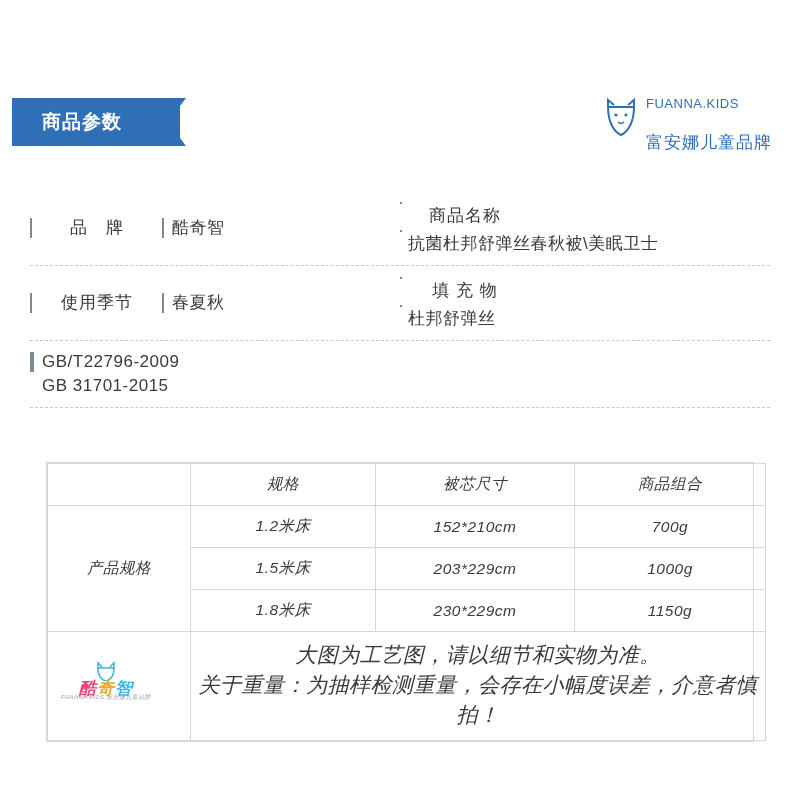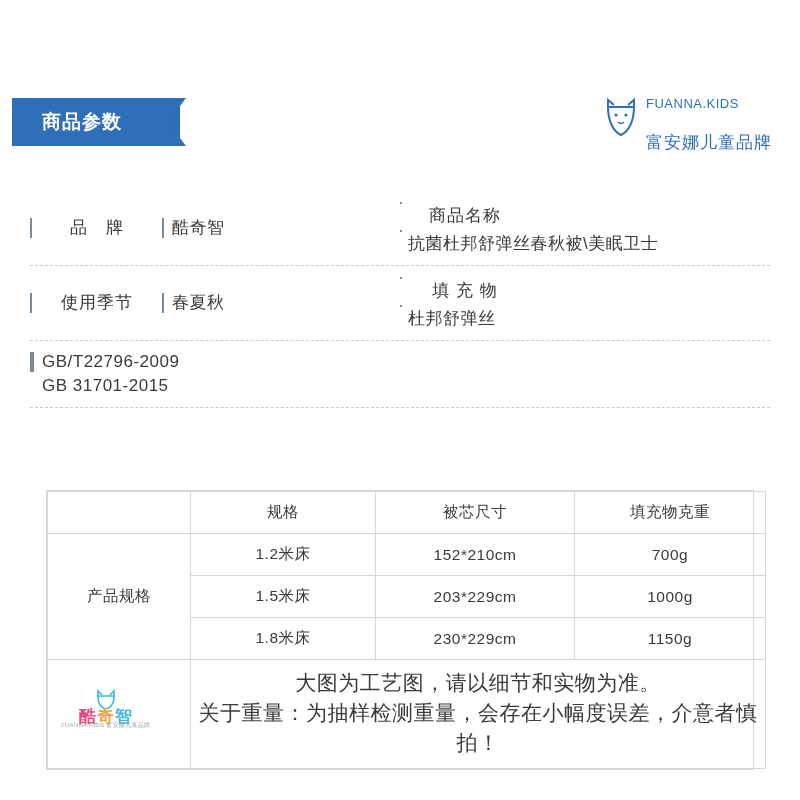--- a/index.html
+++ b/index.html
@@ -138,24 +138,25 @@
     letter-spacing: 0.5px;
     line-height: 24px;
     padding-left: 8px;
     white-space: pre-line;
   }
 
   
   .table-wrap {
     position: absolute;
     left: 46px;
-    top: 490px;
+    top: 462px;
     width: 708px;
     border: 1px solid #d7d7d7;
     box-sizing: border-box;
+    font-style: italic;
   }
   table.spec-table {
     border-collapse: collapse;
     width: 100%;
     table-layout: fixed;
   }
   table.spec-table td {
     border: 1px solid #d7d7d7;
     text-align: center;
     font-size: 15.5px;
@@ -305,21 +306,21 @@
 
   </div>
 
   <div class="table-wrap">
     <table class="spec-table">
       <tbody>
         <tr>
           <td class="col-label blank"></td>
           <td class="col-a head">规格</td>
           <td class="col-b head">被芯尺寸</td>
-          <td class="col-c head">填充物克重</td>
+          <td class="col-c head">商品组合</td>
         </tr>
         <tr>
           <td class="col-label" rowspan="3">产品规格</td>
           <td>1.2米床</td>
           <td>152*210cm</td>
           <td>700g</td>
         </tr>
         <tr>
           <td>1.5米床</td>
           <td>203*229cm</td>

